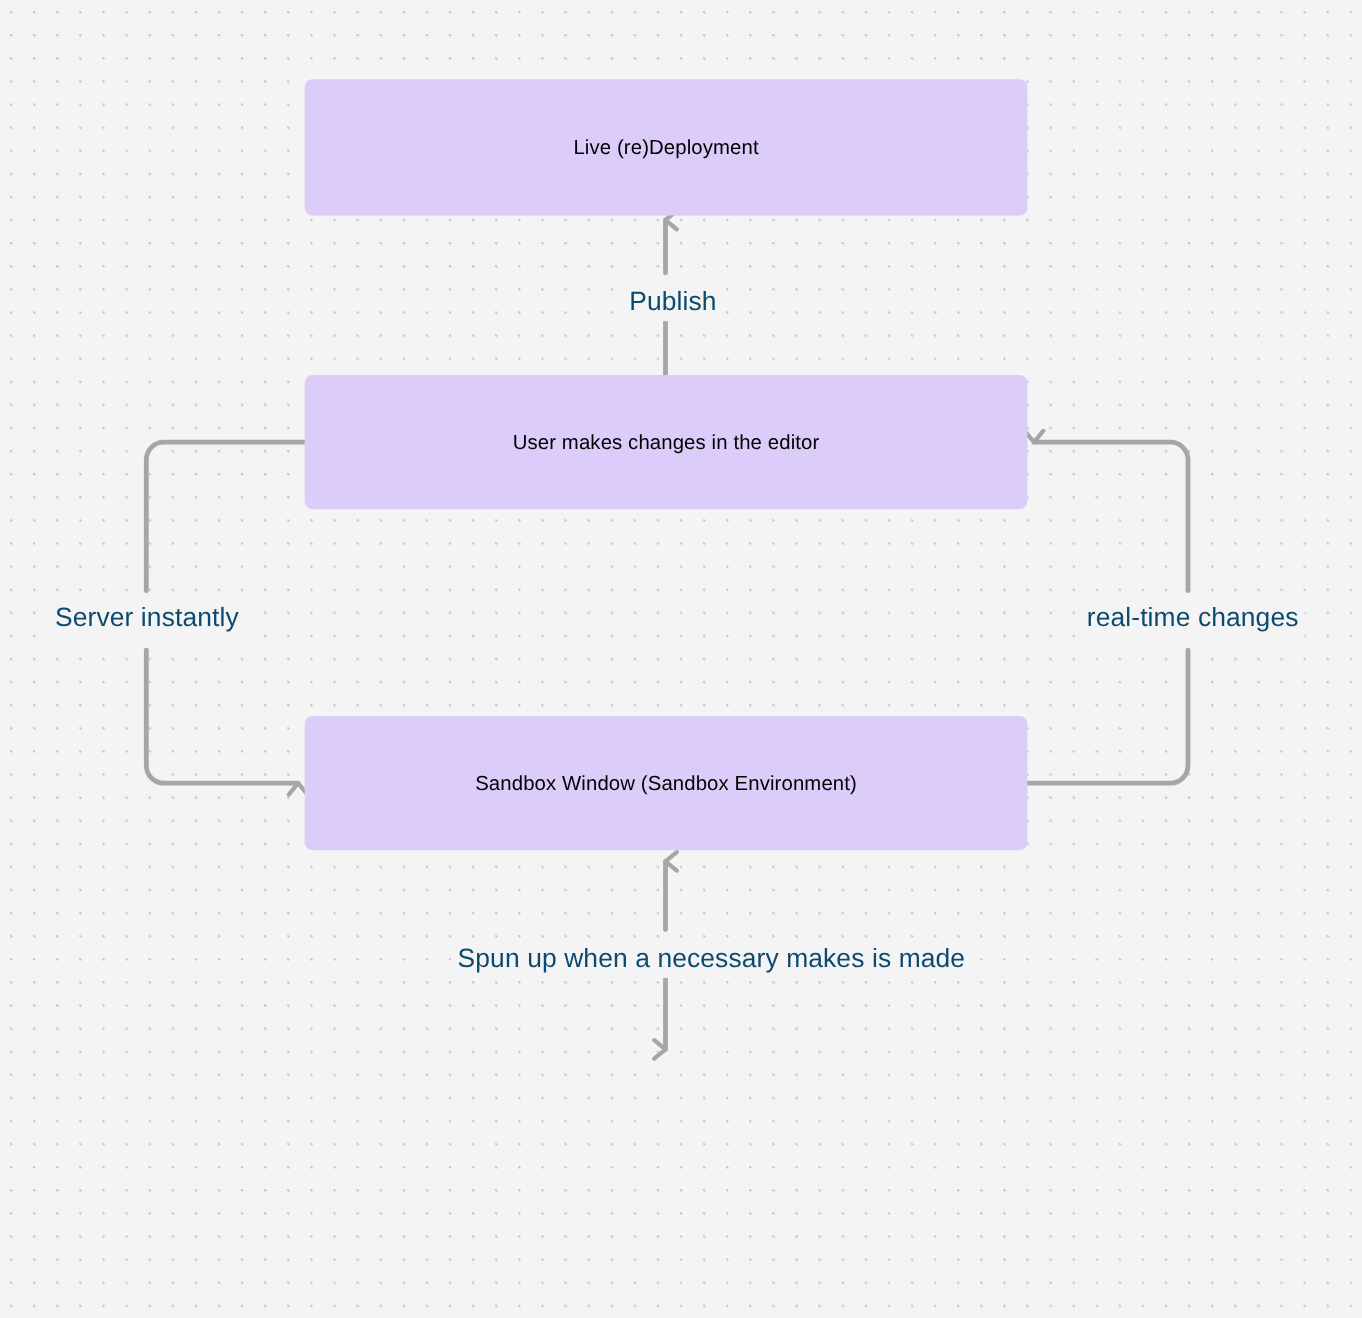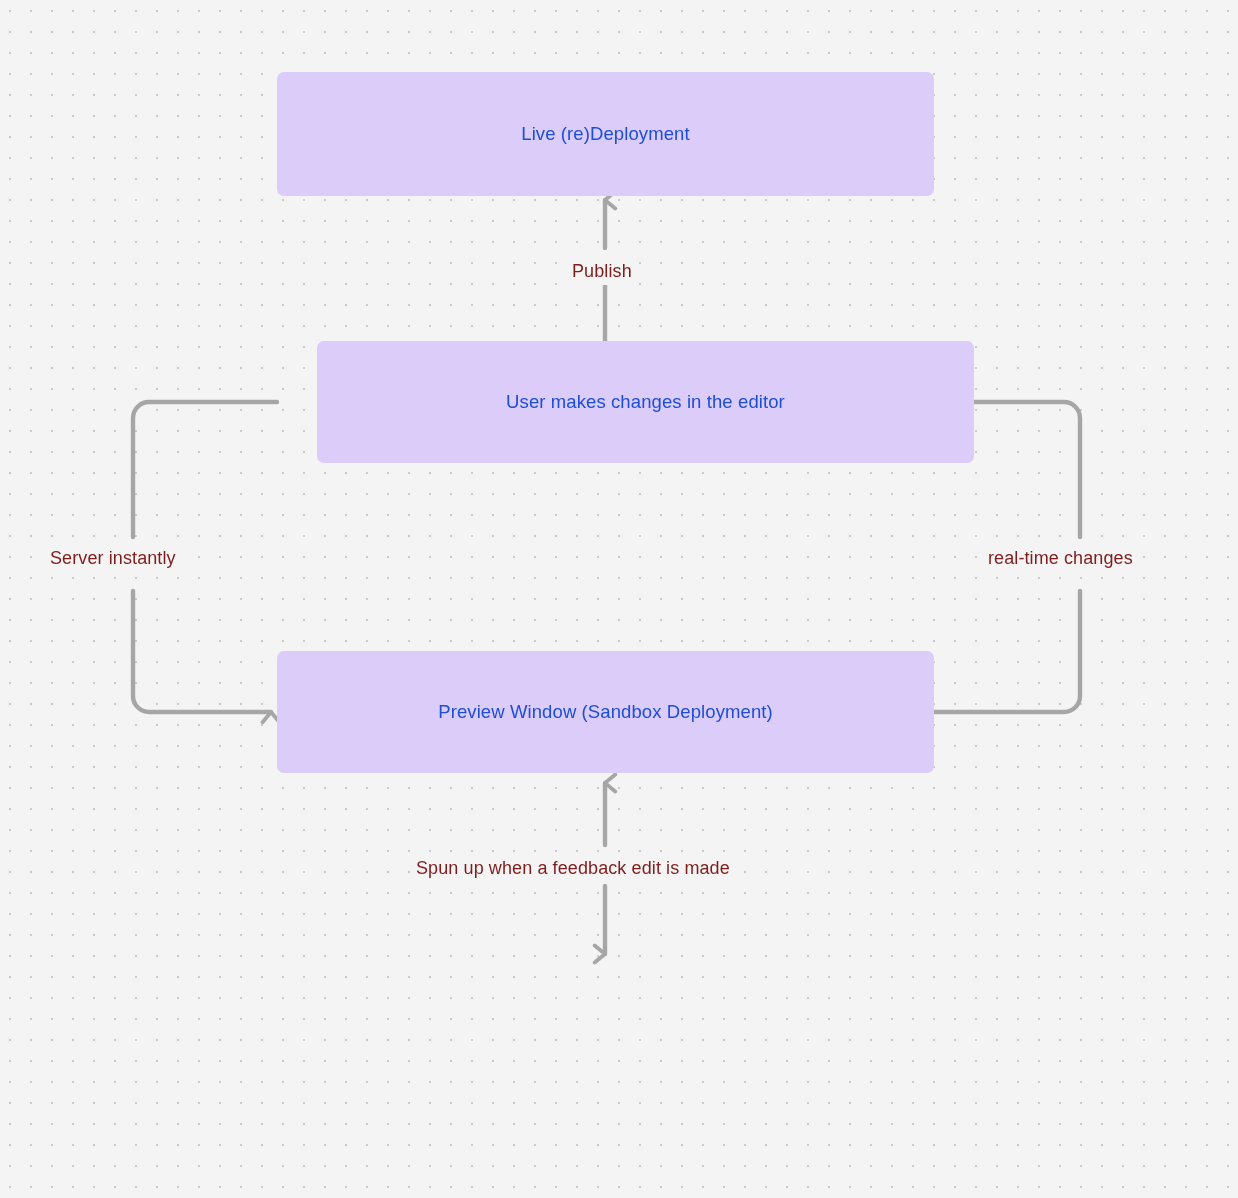--- a/index.html
+++ b/index.html
@@ -29,43 +29,43 @@
     position: absolute;
     background: #dcccfa;
     border-radius: 7px;
     display: flex;
     align-items: center;
     justify-content: center;
     box-sizing: border-box;
   }
   .node-label {
     font-size: 18.5px;
-    color: #1d4ed8;
+    color: #000000;
     letter-spacing: 0.1px;
     line-height: 1.2;
     text-align: center;
     white-space: nowrap;
   }
   .edge-label {
     position: absolute;
-    font-size: 18px;
-    color: #7f1d1d;
+    font-size: 24px;
+    color: #0c4a6e;
     letter-spacing: 0.1px;
     white-space: nowrap;
     background: #f4f4f5;
     padding: 2px 6px;
     line-height: 1.25;
   }
   .el-publish   { left: 566px;  top: 258px; }
   .el-updates   { left: 44px;   top: 545px; }
   .el-realtime  { left: 982px;  top: 545px; }
   .el-spun      { left: 410px;  top: 855px; }
 
   .n1 { left: 277px; top: 72px;  width: 657px; height: 124px; }
-  .n2 { left: 277px; top: 341px; width: 657px; height: 122px; margin-left: 40px; }
+  .n2 { left: 277px; top: 341px; width: 657px; height: 122px; }
   .n3 { left: 277px; top: 651px; width: 657px; height: 122px; }
   .n4 { left: 277px; top: 961px; width: 657px; height: 120px; }
 </style>
 </head>
 <body>
 
 <div id="canvas">
 
   <svg class="edge-layer" viewBox="0 0 1238 1198" width="1238" height="1198">
     <defs>
@@ -100,25 +100,25 @@
 
   <div class="node n1">
     <span class="node-label">Live (re)Deployment</span>
   </div>
 
   <div class="node n2">
     <span class="node-label">User makes changes in the editor</span>
   </div>
 
   <div class="node n3">
-    <span class="node-label">Preview Window (Sandbox Deployment)</span>
+    <span class="node-label">Sandbox Window (Sandbox Environment)</span>
   </div>
 
 
   <div class="edge-label el-publish">Publish</div>
 
   <div class="edge-label el-updates">Server instantly</div>
 
   <div class="edge-label el-realtime">real-time changes</div>
 
-  <div class="edge-label el-spun">Spun up when a feedback edit is made</div>
+  <div class="edge-label el-spun">Spun up when a necessary makes is made</div>
 
 </div>
 
 </body></html>

